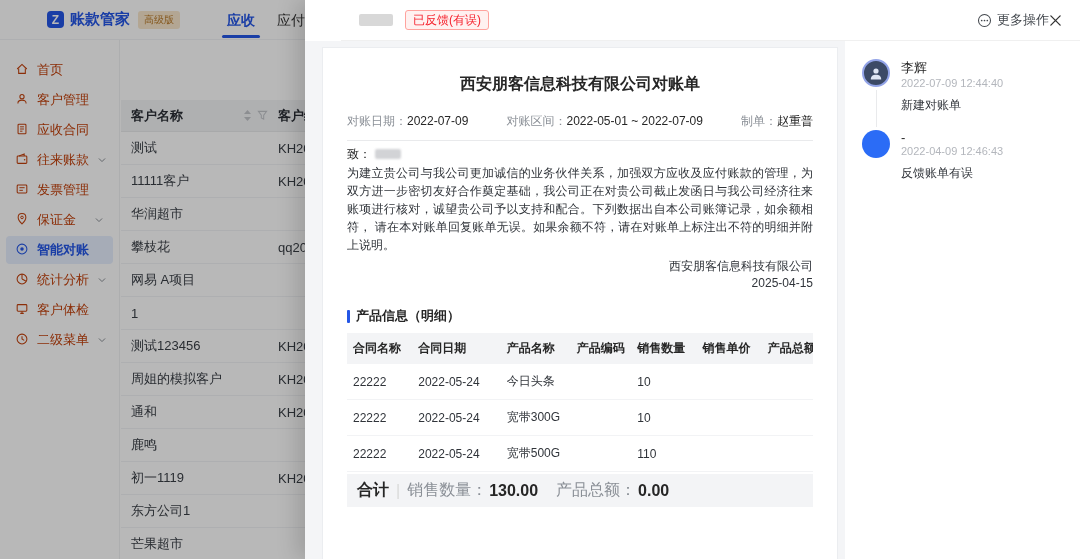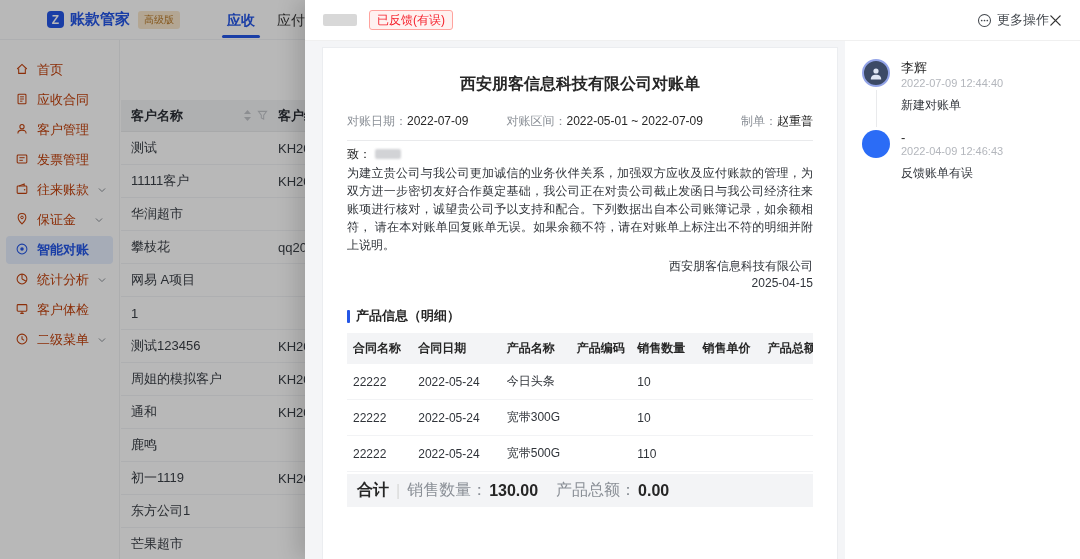--- a/index.html
+++ b/index.html
@@ -29,21 +29,21 @@
   .chead{display:flex;height:31px;align-items:center;background:#f3f4f6;border-bottom:1px solid #e9eaec;font-size:13px;font-weight:700;color:#2b2f36;}
   .c-name{width:157px;padding-left:10px;display:flex;align-items:center;box-sizing:border-box;}
   .chead .hicons{margin-left:auto;margin-right:10px;display:flex;align-items:center;gap:5px;color:#b9bcc2;}
   .chead .hicons svg{display:block;}
   .c-code{flex:1;white-space:nowrap;overflow:hidden;}
   .crow{display:flex;height:32px;align-items:center;border-bottom:1px solid #f2f3f5;font-size:13px;color:#3a3f46;background:#fff;}
 
   
   .overlay{position:absolute;inset:0;background:rgba(0,0,0,0.28);z-index:10;}
   .drawer{position:absolute;top:0;bottom:0;left:305px;width:775px;background:#fff;z-index:20;box-shadow:-8px 0 20px rgba(0,0,0,0.15);display:flex;flex-direction:column;}
-  .dhead{height:40px;flex:0 0 40px;display:flex;align-items:center;padding:0 18px;border-bottom:1px solid #f0f0f0;background:#fff;}
+  .dhead{height:40px;flex:0 0 40px;display:flex;align-items:center;padding:0 18px;border-bottom:1px solid #f0f0f0;background:#fff;margin-left:36px;}
   .redact{width:34px;height:12px;background:#d8d8d8;border-radius:2px;}
   .status-badge{margin-left:12px;font-size:12px;color:#f5222d;background:#fff1f0;border:1px solid #ffa39e;border-radius:3px;padding:1px 7px;line-height:16px;white-space:nowrap;}
   .dhead-right{margin-left:auto;display:flex;align-items:center;color:#41464c;}
   .more-ops{display:flex;align-items:center;gap:5px;font-size:13px;cursor:pointer;}
   .more-ops svg{display:block;}
   .close-btn{display:flex;cursor:pointer;color:#333;}
 
   .dbody{flex:1;background:#f4f5f7;display:flex;overflow:hidden;}
   .doc-wrap{padding:6px 0 0 17px;flex:0 0 auto;}
   .doc-card{width:516px;height:100%;background:#fff;border:1px solid #ebedf0;border-bottom:none;padding:0 24px;box-sizing:border-box;}
@@ -99,51 +99,51 @@
     <div id="side-menu">
         <div class="side-item">
           <span class="icn"><svg viewBox="0 0 16 16">
               <path d="M2.5 8 L8 2.8 L13.5 8" fill="none" stroke="currentColor" stroke-width="1.2"></path>
               <path d="M4.2 7.4 V13 H11.8 V7.4" fill="none" stroke="currentColor" stroke-width="1.2"></path>
             </svg></span>
           <span class="lbl">首页</span>
         </div>
         <div class="side-item">
           <span class="icn"><svg viewBox="0 0 16 16">
+              <circle cx="8" cy="5.3" r="2.4" fill="none" stroke="currentColor" stroke-width="1.2"></circle>
+              <path d="M3.3 13 C3.3 10.4 5.3 9.3 8 9.3 C10.7 9.3 12.7 10.4 12.7 13" fill="none" stroke="currentColor" stroke-width="1.2"></path>
+            </svg></span>
+          <span class="lbl">客户管理</span>
+        </div>
+        <div class="side-item">
+          <span class="icn"><svg viewBox="0 0 16 16">
               <rect x="3.5" y="2.5" width="9" height="11" rx="1" fill="none" stroke="currentColor" stroke-width="1.2"></rect>
               <path d="M5.8 5.5 H10.2 M5.8 8 H10.2 M5.8 10.5 H8.5" stroke="currentColor" stroke-width="1.1"></path>
             </svg></span>
           <span class="lbl">应收合同</span>
-        </div>
-        <div class="side-item">
-          <span class="icn"><svg viewBox="0 0 16 16">
-              <circle cx="8" cy="5.3" r="2.4" fill="none" stroke="currentColor" stroke-width="1.2"></circle>
-              <path d="M3.3 13 C3.3 10.4 5.3 9.3 8 9.3 C10.7 9.3 12.7 10.4 12.7 13" fill="none" stroke="currentColor" stroke-width="1.2"></path>
-            </svg></span>
-          <span class="lbl">客户管理</span>
-        </div>
-        <div class="side-item">
-          <span class="icn"><svg viewBox="0 0 16 16">
-              <rect x="2.5" y="3.5" width="11" height="9" rx="1" fill="none" stroke="currentColor" stroke-width="1.2"></rect>
-              <path d="M5 6.5 H11 M5 9.5 H9" stroke="currentColor" stroke-width="1.1"></path>
-            </svg></span>
-          <span class="lbl">发票管理</span>
         </div>
         <div class="side-item">
           <span class="icn"><svg viewBox="0 0 16 16">
               <rect x="2.5" y="4.5" width="11" height="8.5" rx="1" fill="none" stroke="currentColor" stroke-width="1.2"></rect>
               <path d="M4.5 4.5 L10.5 2.3 V4.5" fill="none" stroke="currentColor" stroke-width="1.2"></path>
               <circle cx="11" cy="8.8" r="0.9" fill="currentColor"></circle>
             </svg></span>
           <span class="lbl">往来账款</span>
           <span class="chev">
             <svg width="10" height="10" viewBox="0 0 16 16">
               <path d="M3.5 6 L8 10.5 L12.5 6" fill="none" stroke="currentColor" stroke-width="1.6" stroke-linecap="round"></path>
             </svg>
           </span>
+        </div>
+        <div class="side-item">
+          <span class="icn"><svg viewBox="0 0 16 16">
+              <rect x="2.5" y="3.5" width="11" height="9" rx="1" fill="none" stroke="currentColor" stroke-width="1.2"></rect>
+              <path d="M5 6.5 H11 M5 9.5 H9" stroke="currentColor" stroke-width="1.1"></path>
+            </svg></span>
+          <span class="lbl">发票管理</span>
         </div>
         <div class="side-item">
           <span class="icn"><svg viewBox="0 0 16 16">
               <path d="M8 1.8 C10.6 1.8 12.4 3.7 12.4 6.2 C12.4 9.2 8 13.6 8 13.6 C8 13.6 3.6 9.2 3.6 6.2 C3.6 3.7 5.4 1.8 8 1.8 Z" fill="none" stroke="currentColor" stroke-width="1.2"></path>
               <circle cx="8" cy="6.2" r="1.5" fill="none" stroke="currentColor" stroke-width="1.1"></circle>
             </svg></span>
           <span class="lbl">保证金</span>
           <span class="chev">
             <svg width="10" height="10" viewBox="0 0 16 16">
               <path d="M3.5 6 L8 10.5 L12.5 6" fill="none" stroke="currentColor" stroke-width="1.6" stroke-linecap="round"></path>

